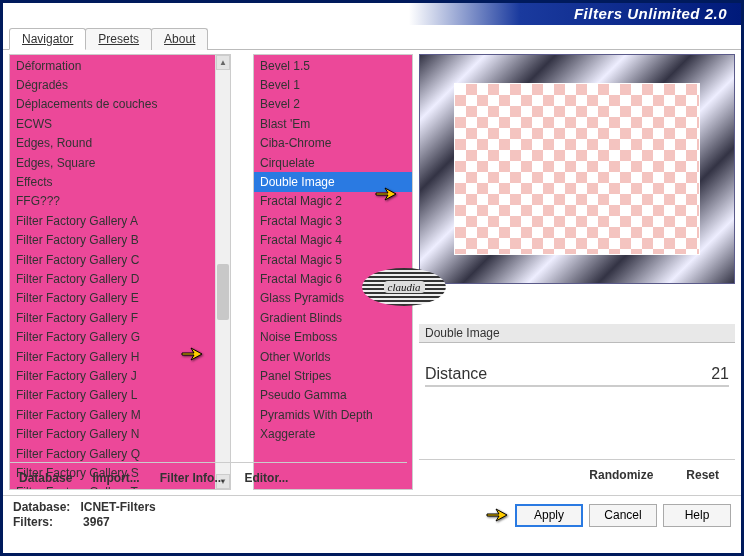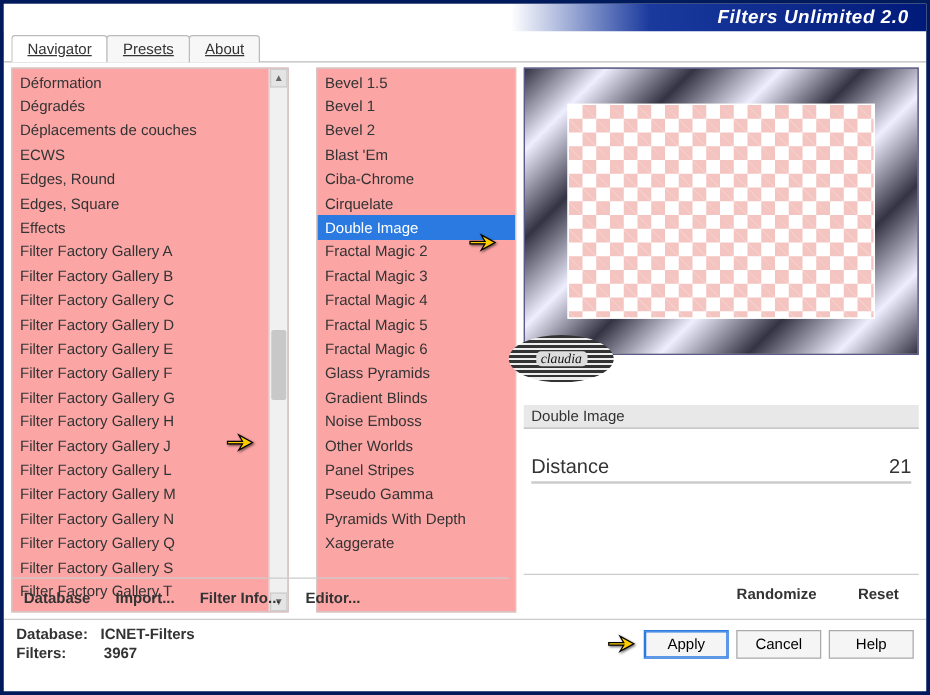--- a/index.html
+++ b/index.html
@@ -51,21 +51,21 @@
   }
   .main {
     display: flex;
     height: 442px;
   }
   .listbox {
     position: relative;
     border: 1px solid #ccc;
     margin: 4px 2px 2px 6px;
     overflow: hidden;
-    background: #fca5a5;
+    background: #ec4899;
   }
   .list1 { width: 222px; }
   .list2 { width: 160px; margin-left: 20px; }
   .listitems {
     padding: 1px 0;
   }
   .li {
     padding: 0.5px 6px;
     font-size: 12px;
     line-height: 18.4px;
@@ -190,21 +190,21 @@
   .cursor-hand {
     position: absolute;
     width: 24px;
     height: 22px;
     pointer-events: none;
     z-index: 50;
   }
   .cursor-hand svg { filter: drop-shadow(1px 1px 1px rgba(0,0,0,0.6)); }
   .watermark {
     position: absolute;
-    left: 407px;
+    left: 362px;
     top: 268px;
     width: 84px;
     height: 38px;
     background: repeating-linear-gradient(#333 0 2px, #eee 2px 4px);
     border-radius: 50% / 50%;
     z-index: 40;
     display: flex;
     align-items: center;
     justify-content: center;
     font-family: cursive;
@@ -232,20 +232,21 @@
 
   <div class="listbox list1">
     <div class="listitems" id="catlist">
         <div class="li">Déformation</div>
         <div class="li">Dégradés</div>
         <div class="li">Déplacements de couches</div>
         <div class="li">ECWS</div>
         <div class="li">Edges, Round</div>
         <div class="li">Edges, Square</div>
         <div class="li">Effects</div>
+        <div class="li">FFG???</div>
         <div class="li">Filter Factory Gallery A</div>
         <div class="li">Filter Factory Gallery B</div>
         <div class="li">Filter Factory Gallery C</div>
         <div class="li">Filter Factory Gallery D</div>
         <div class="li">Filter Factory Gallery E</div>
         <div class="li">Filter Factory Gallery F</div>
         <div class="li">Filter Factory Gallery G</div>
         <div class="li">Filter Factory Gallery H</div>
         <div class="li">Filter Factory Gallery J</div>
         <div class="li">Filter Factory Gallery L</div>

